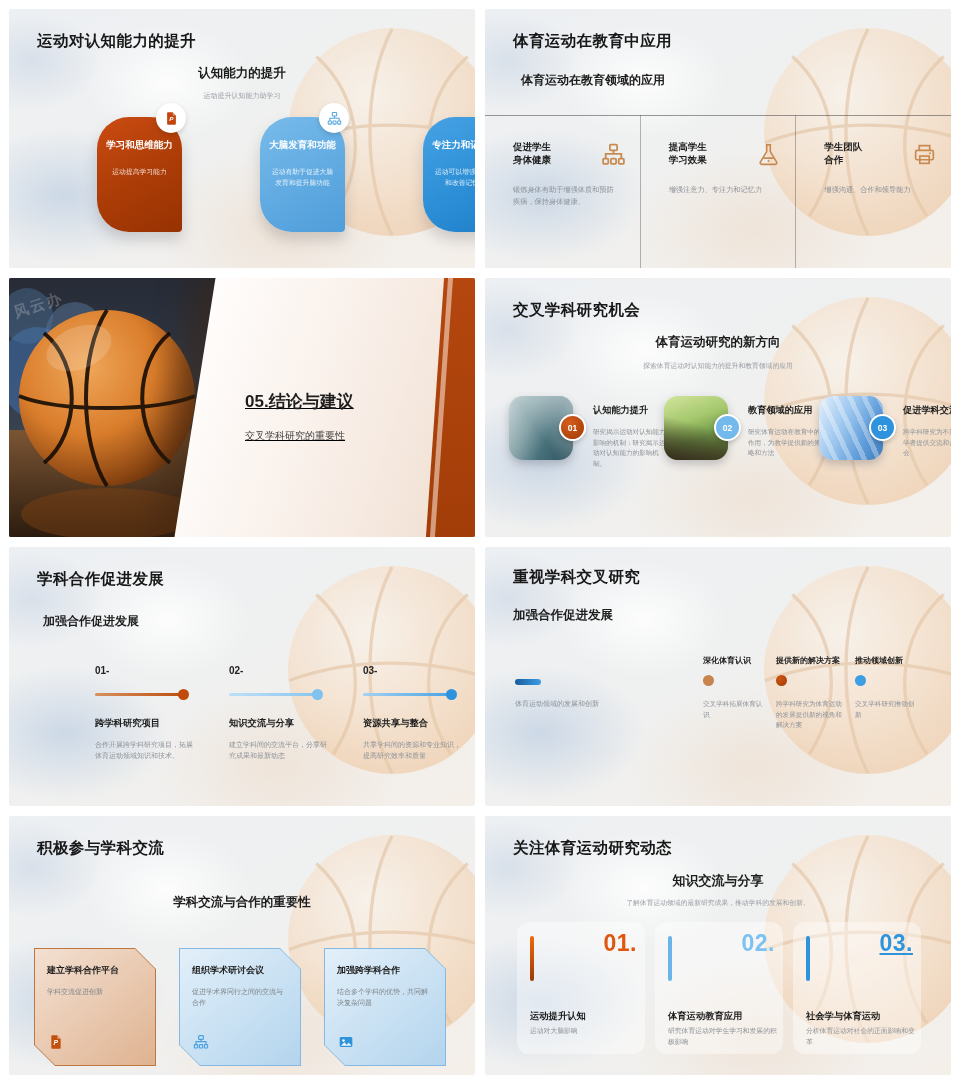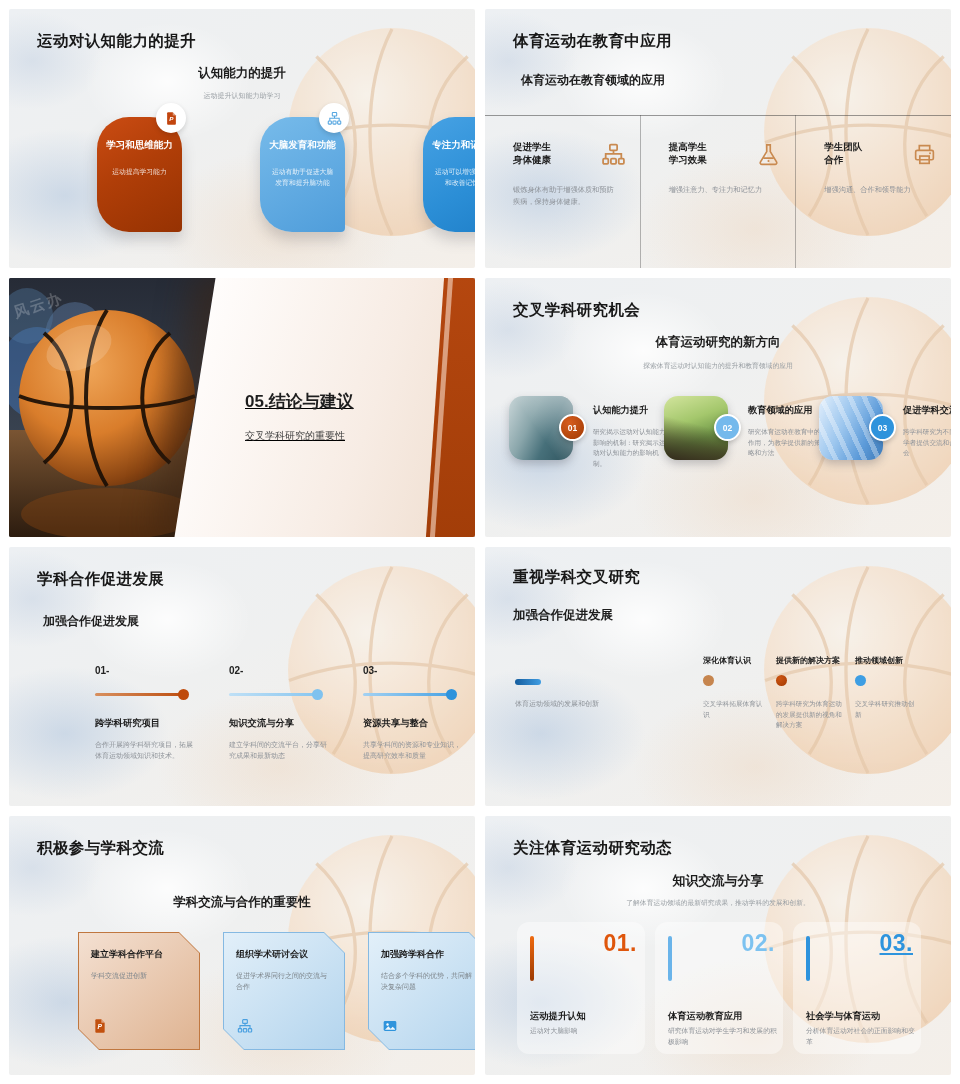--- a/index.html
+++ b/index.html
@@ -119,21 +119,21 @@
   .s6 .pt h4 { font-size:8px; font-weight:bold; color:#1c1c1c; white-space:nowrap; }
   .s6 .pt .dot { margin-top:9px; width:11px; height:11px; border-radius:50%; }
   .s6 .d1 { background:#c6854e; } .s6 .d2 { background:radial-gradient(circle at 35% 30%,#cd5512,#a33b04); }
   .s6 .d3 { background:#3e9ee3; }
   .s6 .pt p { margin-top:13px; font-size:6.6px; line-height:1.6; }
   .s6 .pt.w2 { width:70px; }
 
   
   .s7 .t-title { left:28px; top:22px; }
   .s7 .c-sub { left:0; right:0; top:78px; text-align:center; }
-  .s7 .hexrow { left:25px; top:116px; display:flex; gap:23px;margin-left:44px; }
+  .s7 .hexrow { left:25px; top:132px; display:flex; gap:23px; }
   .hexcard { position:relative; width:122px; height:118px;
              clip-path:polygon(0 0, calc(100% - 21px) 0, 100% 21px, 100% 100%, 21px 100%, 0 calc(100% - 21px)); }
   .hexcard .inner { position:absolute; inset:1px;
              clip-path:polygon(0 0, calc(100% - 20px) 0, 100% 20px, 100% 100%, 20px 100%, 0 calc(100% - 20px));
              padding:15px 12px; }
   .hexcard.h1 { background:#c0773f; }
   .hexcard.h1 .inner { background:linear-gradient(140deg,rgba(248,233,222,.92),rgba(233,199,172,.75)); }
   .hexcard.h2, .hexcard.h3 { background:#85b9e2; }
   .hexcard.h2 .inner, .hexcard.h3 .inner { background:linear-gradient(140deg,rgba(234,244,251,.92),rgba(199,224,242,.7)); }
   .hexcard h4 { font-size:9px; font-weight:bold; color:#1d1d1d; }

